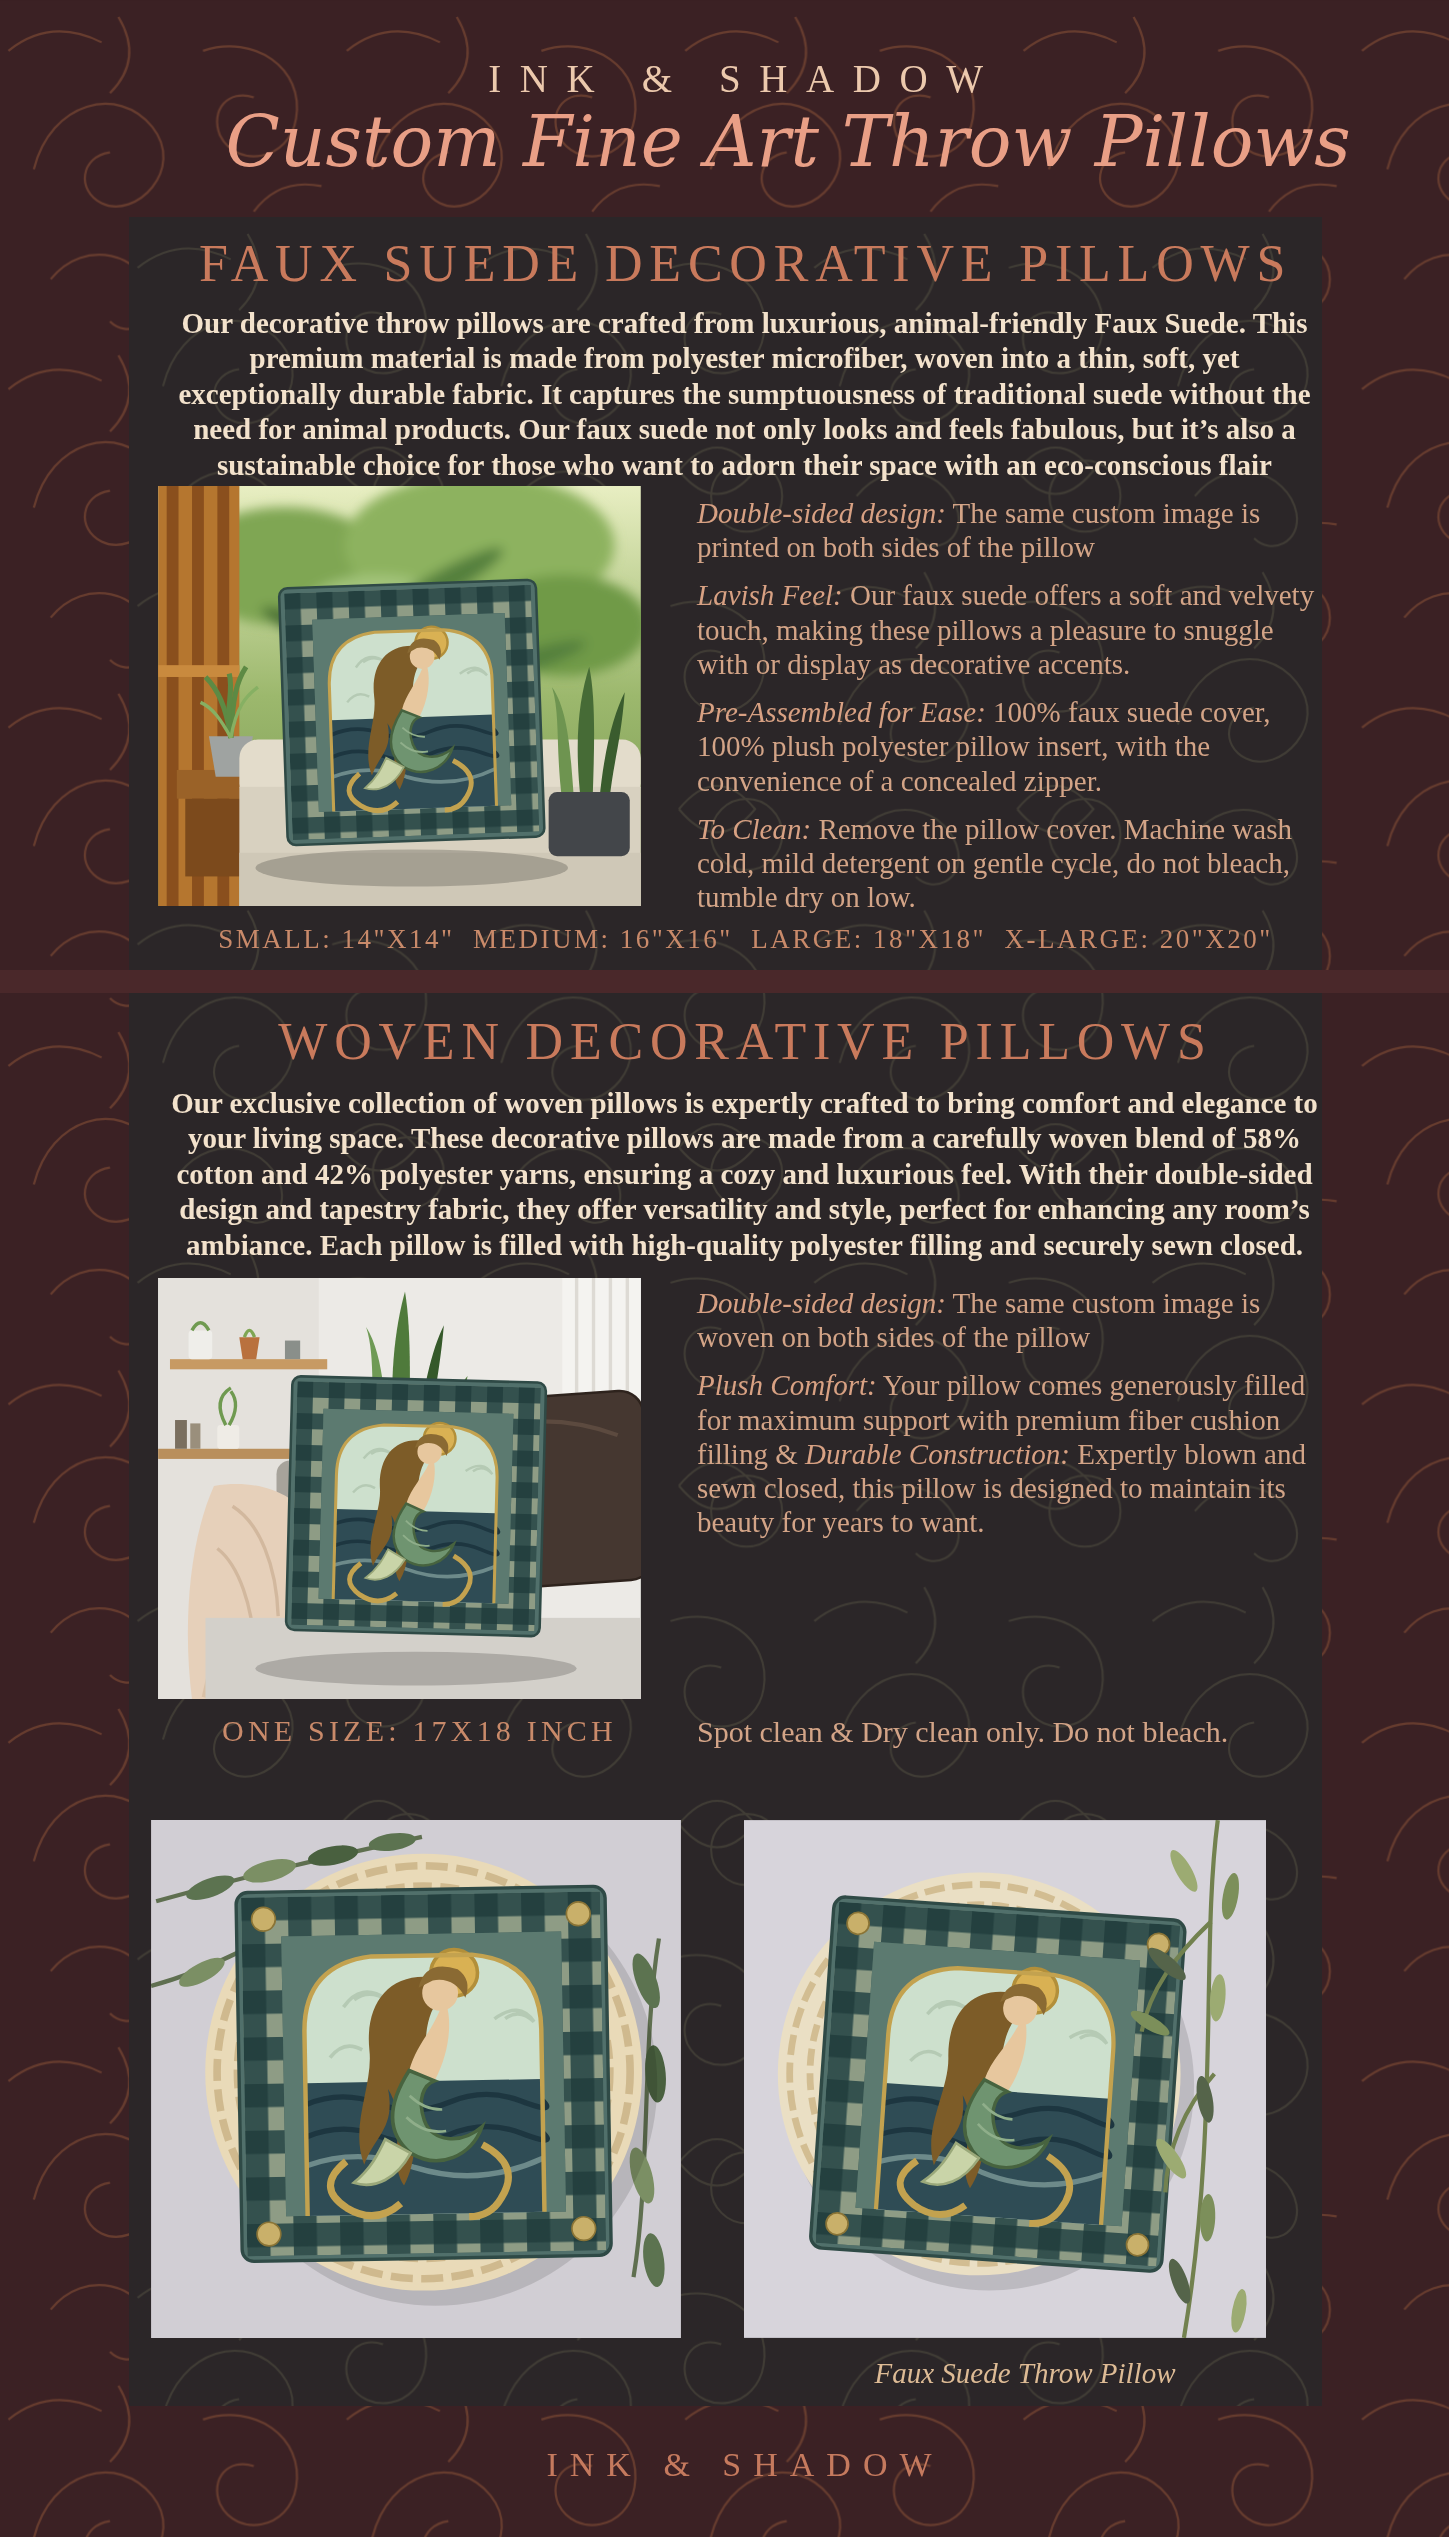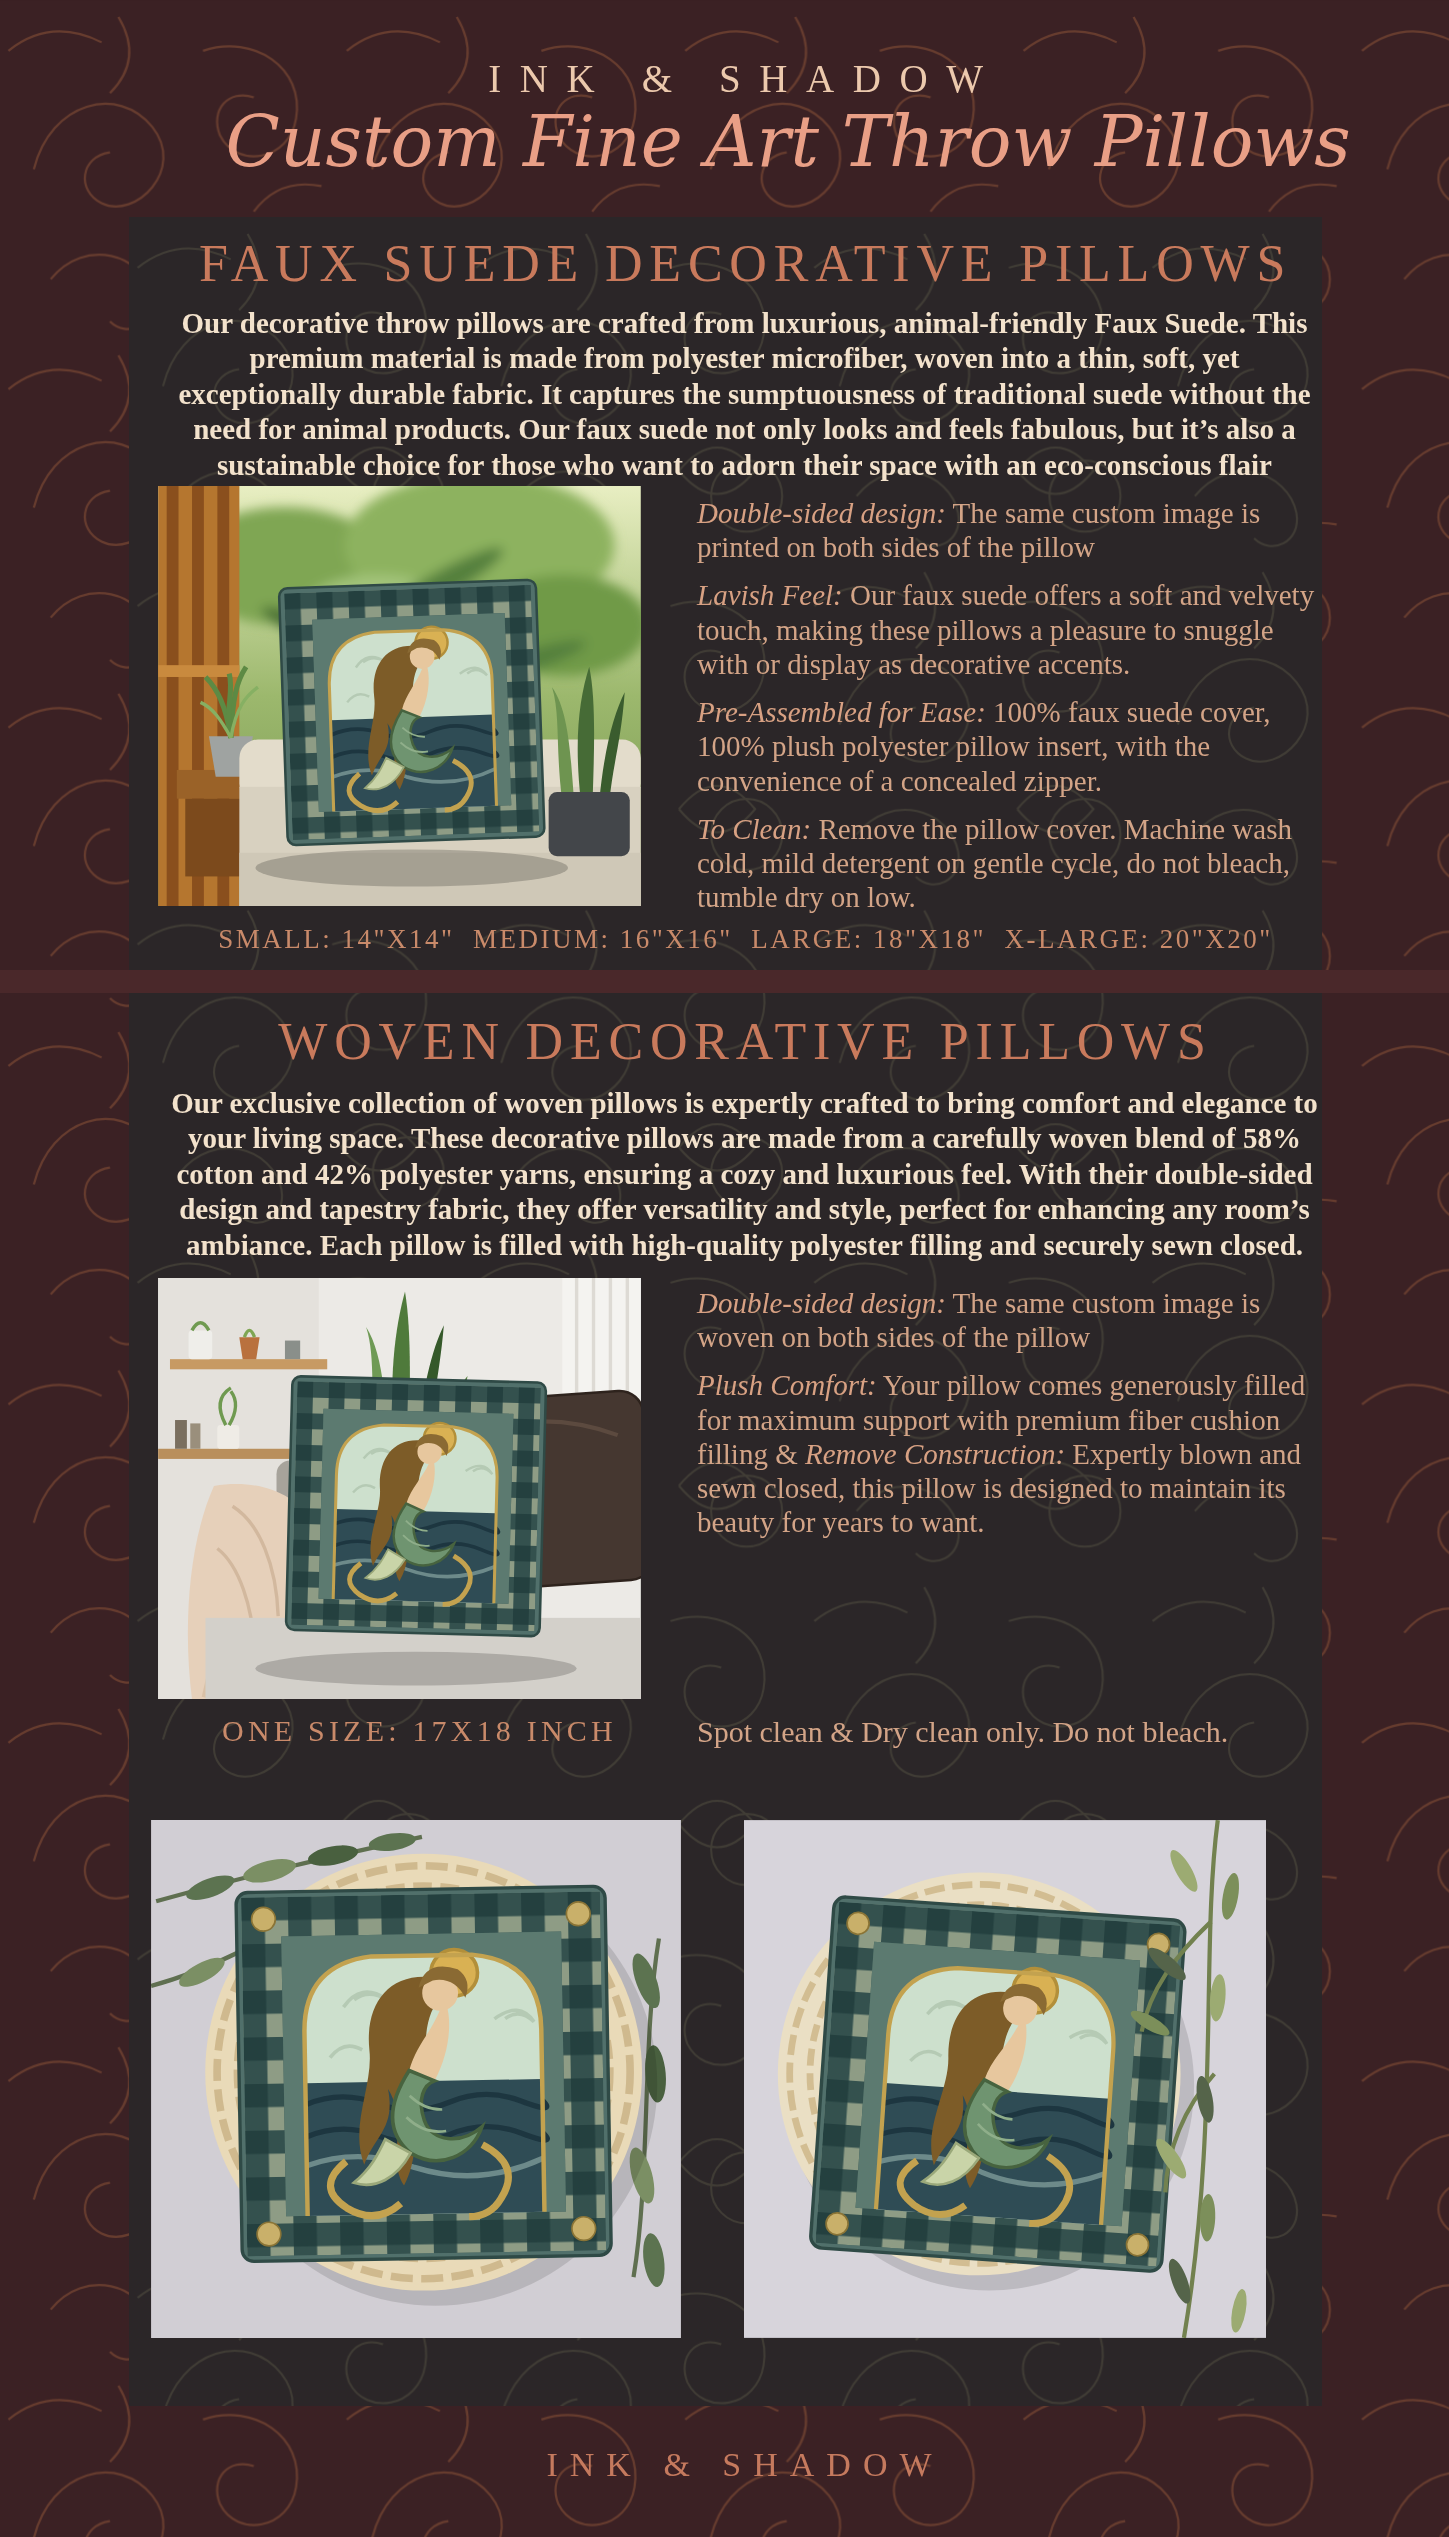--- a/index.html
+++ b/index.html
@@ -243,21 +243,21 @@
       <ellipse cx="305" cy="462" rx="190" ry="20" fill="#000" opacity="0.18"></ellipse>
       <g transform="translate(305 270) rotate(1.5)">
         <rect x="-150" y="-150" width="300" height="300" rx="10" fill="#51706b" stroke="#2f4a46" stroke-width="3"></rect>
         <use href="#mermaidArt" x="-144" y="-144" width="288" height="288"></use>
       </g>
     </svg>
   </div>
 
   <div class="abs features" style="left:677px;top:1286px;">
       <p class="feature"><span class="lead">Double-sided design:</span><span> The same custom image is woven on both sides of the pillow</span></p>
-      <p class="feature"><span class="lead">Plush Comfort:</span><span> Your pillow comes generously filled for maximum support with premium fiber cushion filling  &amp; </span><span class="lead">Remove Construction:</span><span> Expertly blown and sewn closed, this pillow is designed to maintain its beauty for years to want.</span></p>
+      <p class="feature"><span class="lead">Plush Comfort:</span><span> Your pillow comes generously filled for maximum support with premium fiber cushion filling  &amp; </span><span class="lead">Durable Construction:</span><span> Expertly blown and sewn closed, this pillow is designed to maintain its beauty for years to want.</span></p>
     </div>
 
   <div class="abs size-one" style="left:158px;top:1714px;">ONE SIZE: 17X18 INCH</div>
   <div class="abs care" style="left:677px;top:1715px;">Spot clean &amp; Dry clean only. Do not bleach.</div>
 
   <div class="photo" style="left:151px;top:1820px;width:530px;height:518px;">
     <svg viewBox="0 0 626 612" width="530" height="518">
       <rect width="626" height="612" fill="#d1ced4"></rect>
       <g stroke="#5f6f50" stroke-width="5" fill="none">
         <path d="M6,96 C120,64 210,44 320,20"></path>
@@ -343,17 +343,18 @@
           <ellipse cx="545" cy="330" rx="28" ry="9" fill="#55644a" transform="rotate(80 545 330)"></ellipse>
           <ellipse cx="505" cy="400" rx="28" ry="9" fill="#9cab72" transform="rotate(55 505 400)"></ellipse>
           <ellipse cx="548" cy="470" rx="28" ry="9" fill="#7c8f5a" transform="rotate(92 548 470)"></ellipse>
           <ellipse cx="515" cy="545" rx="28" ry="9" fill="#55644a" transform="rotate(70 515 545)"></ellipse>
           <ellipse cx="585" cy="580" rx="26" ry="8" fill="#9cab72" transform="rotate(100 585 580)"></ellipse>
         </g>
       </g>
     </svg>
   </div>
 
+  <div class="abs caption" style="left:744px;top:2357px;width:522px;">Faux Suede Throw Pillow</div>
 
   <div class="abs brand-footer" style="top:2446px;">INK &amp; SHADOW</div>
 
 </div>
 
 
 </body></html>

